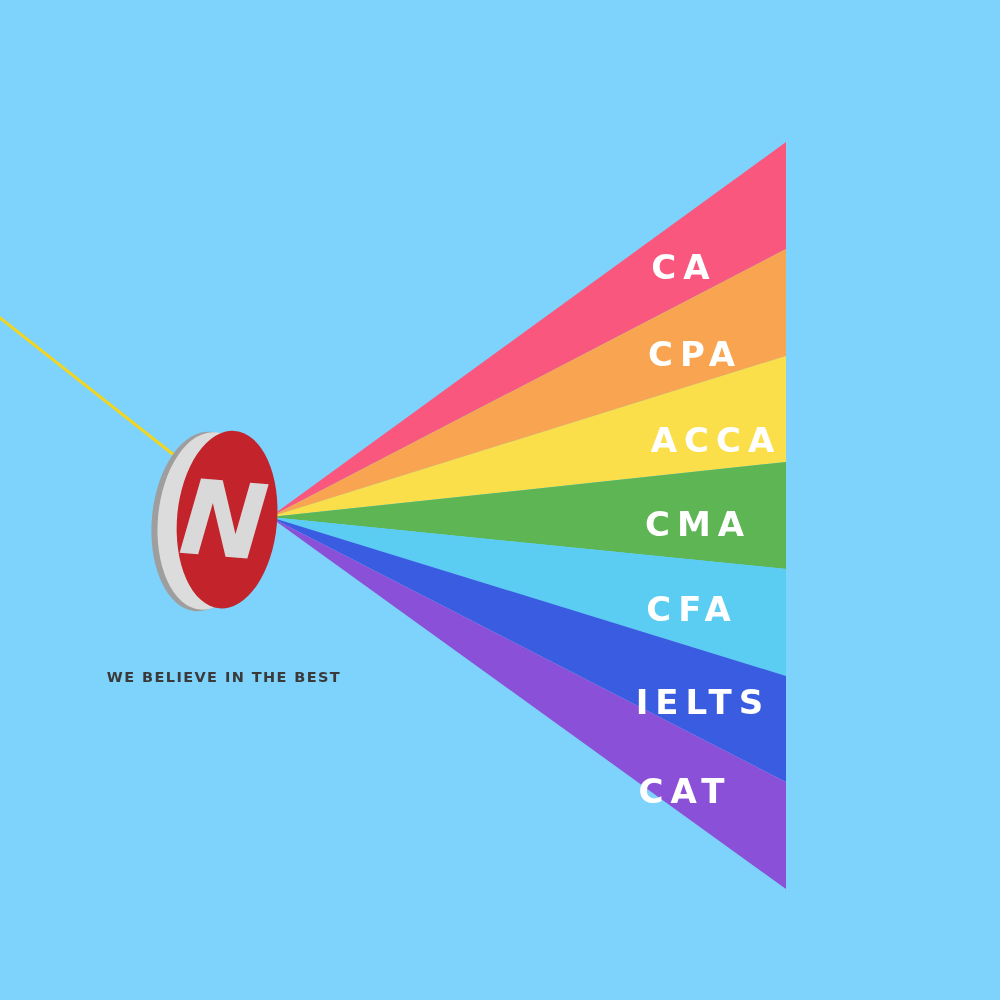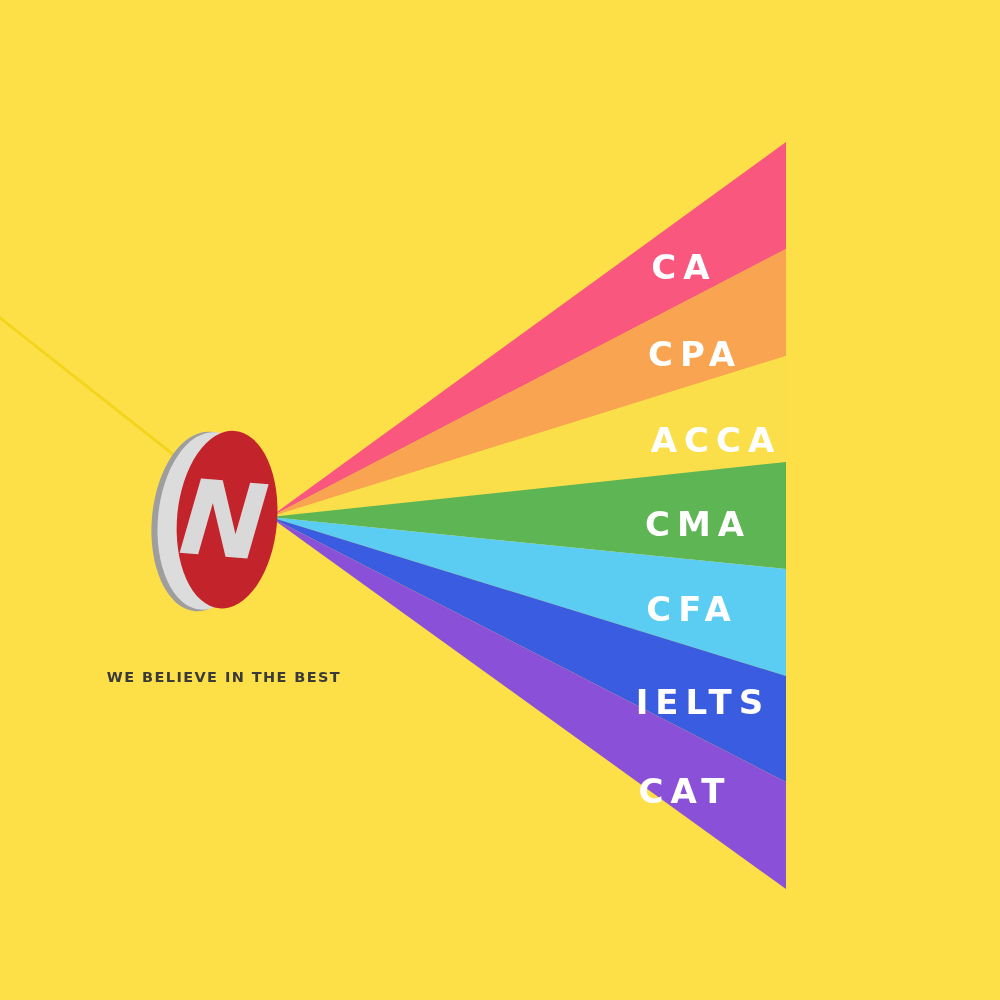--- a/index.html
+++ b/index.html
@@ -8,21 +8,21 @@
     background: #ffffff;
     width: 1000px;
     height: 1000px;
     overflow: hidden;
     font-family: "DejaVu Sans", "Liberation Sans", sans-serif;
   }
   .stage {
     position: relative;
     width: 1000px;
     height: 1000px;
-    background: #fde047;
+    background: #7dd3fc;
   }
   svg { display: block; }
   .band-label {
     font-family: "DejaVu Sans", "Liberation Sans", sans-serif;
     font-weight: bold;
     font-size: 34px;
     letter-spacing: 7px;
   }
   .tagline {
     font-family: "DejaVu Sans", "Liberation Sans", sans-serif;

